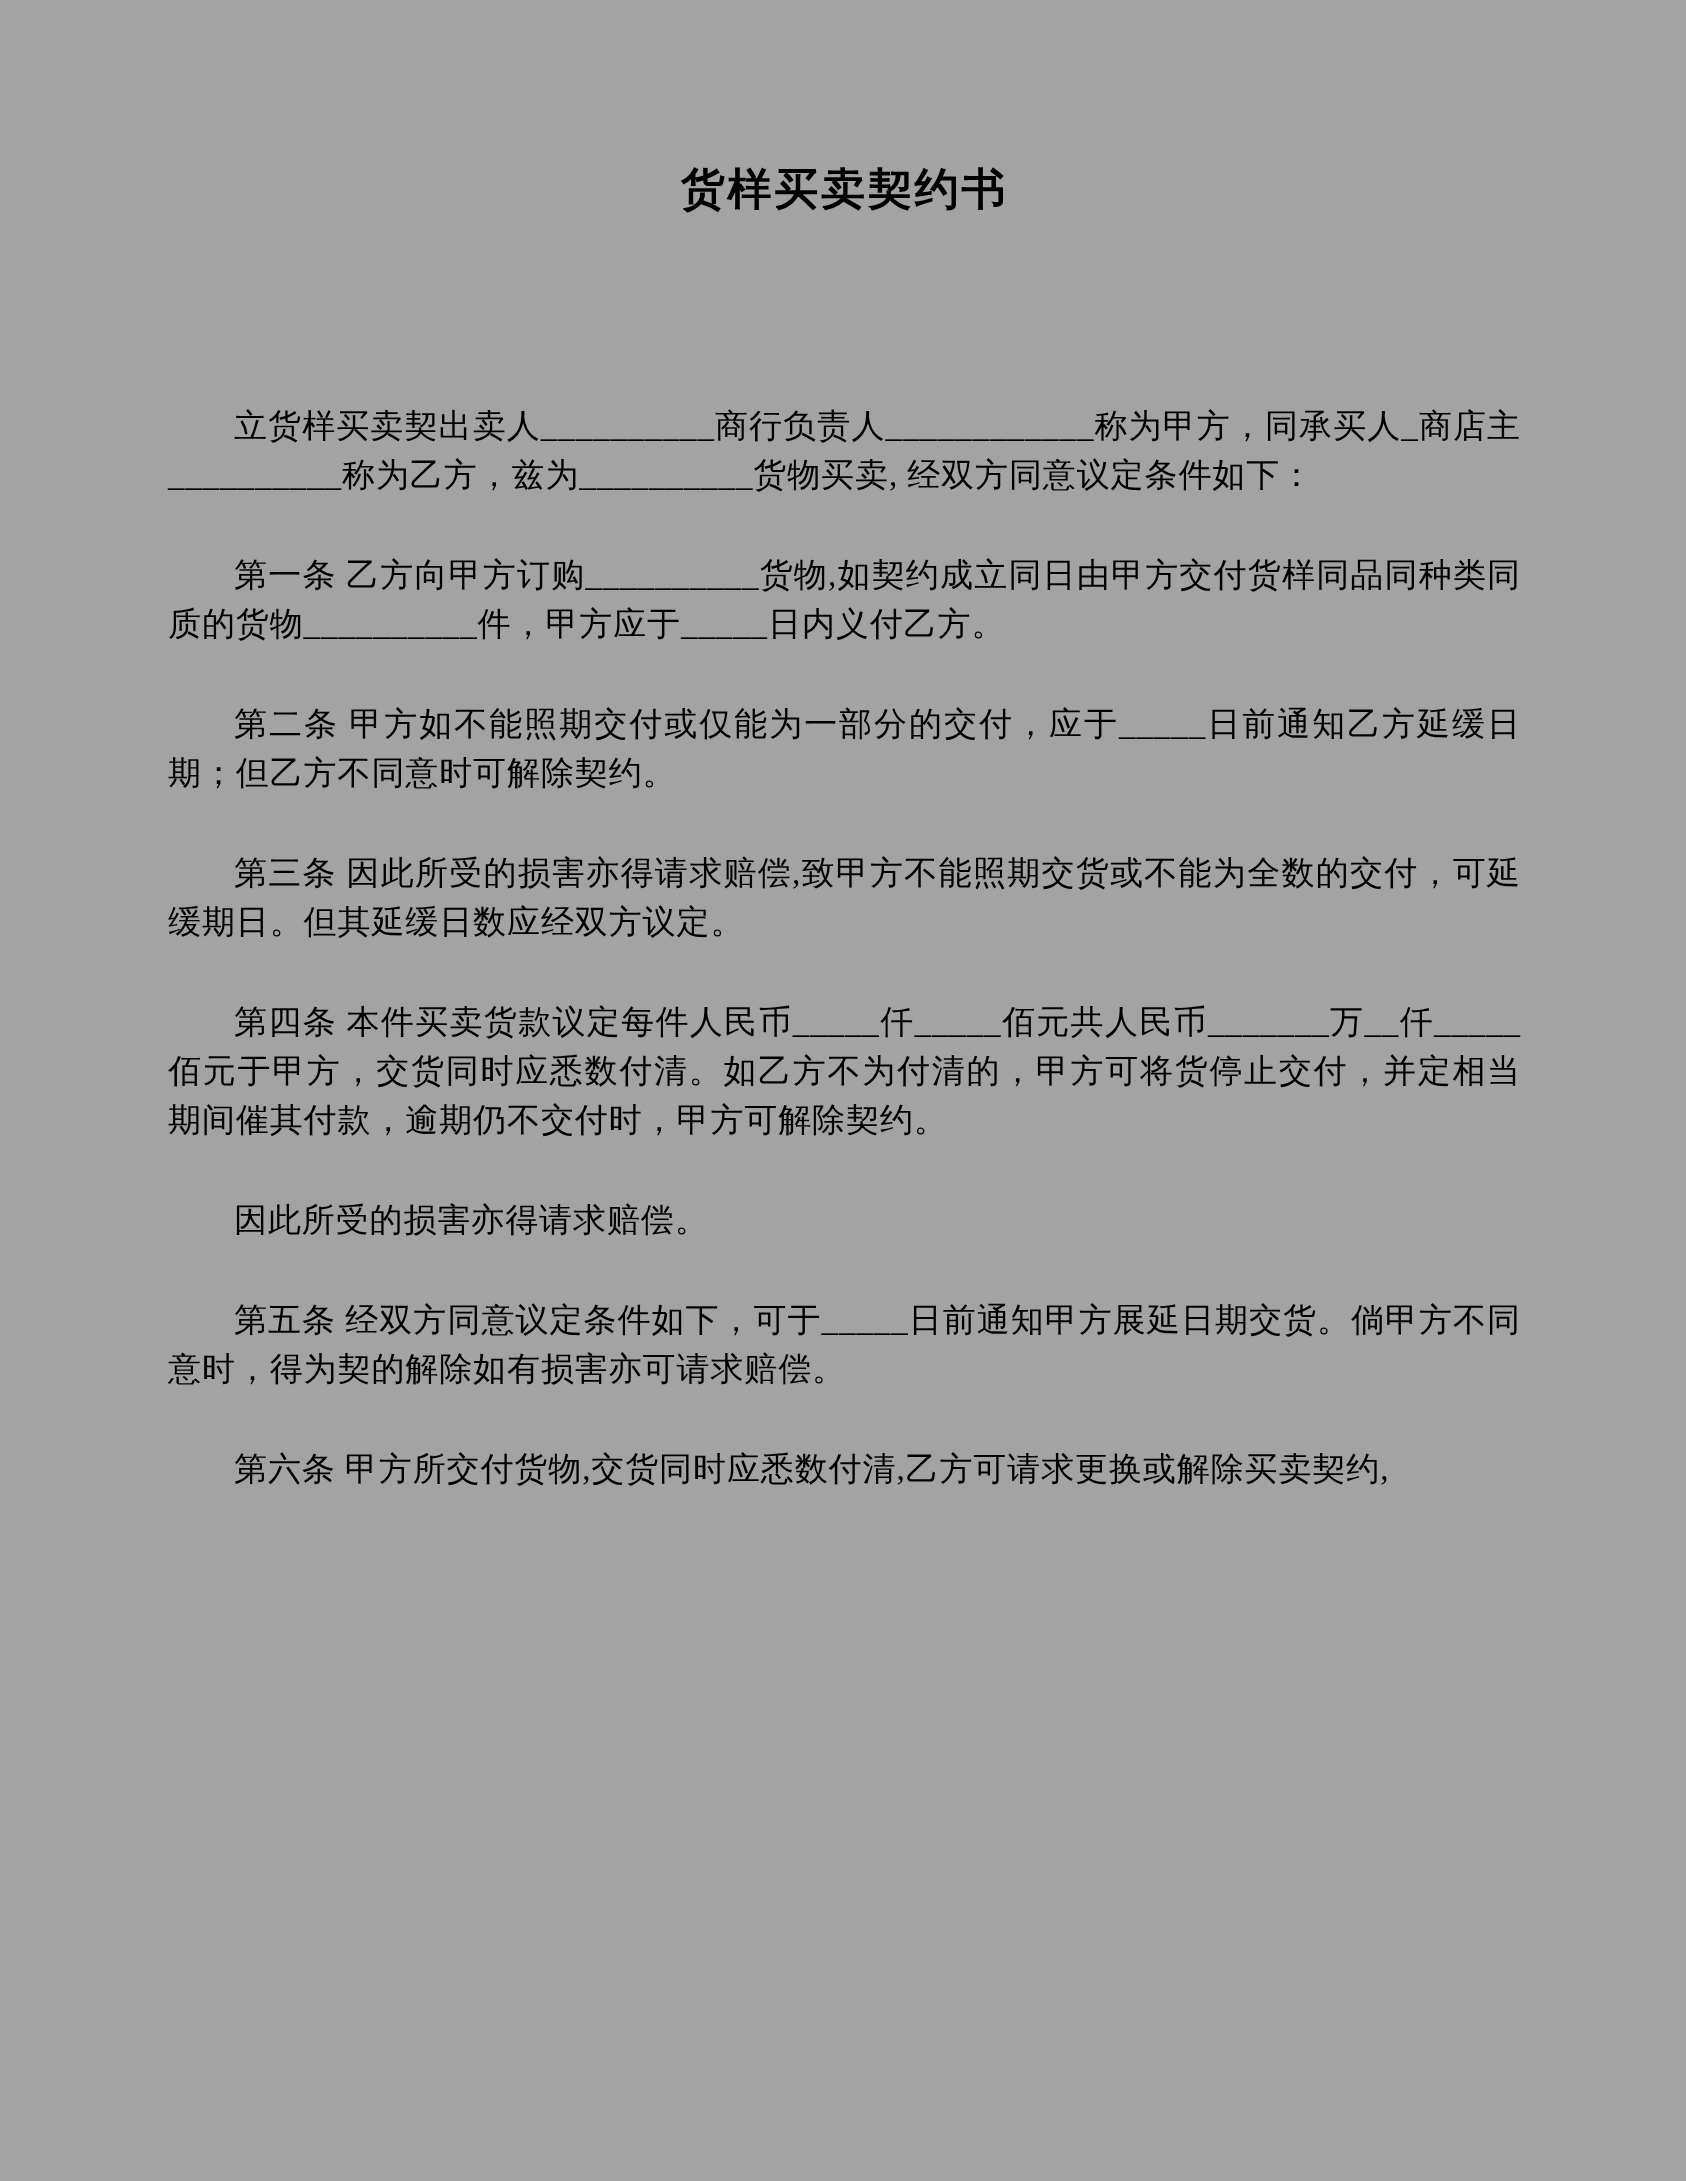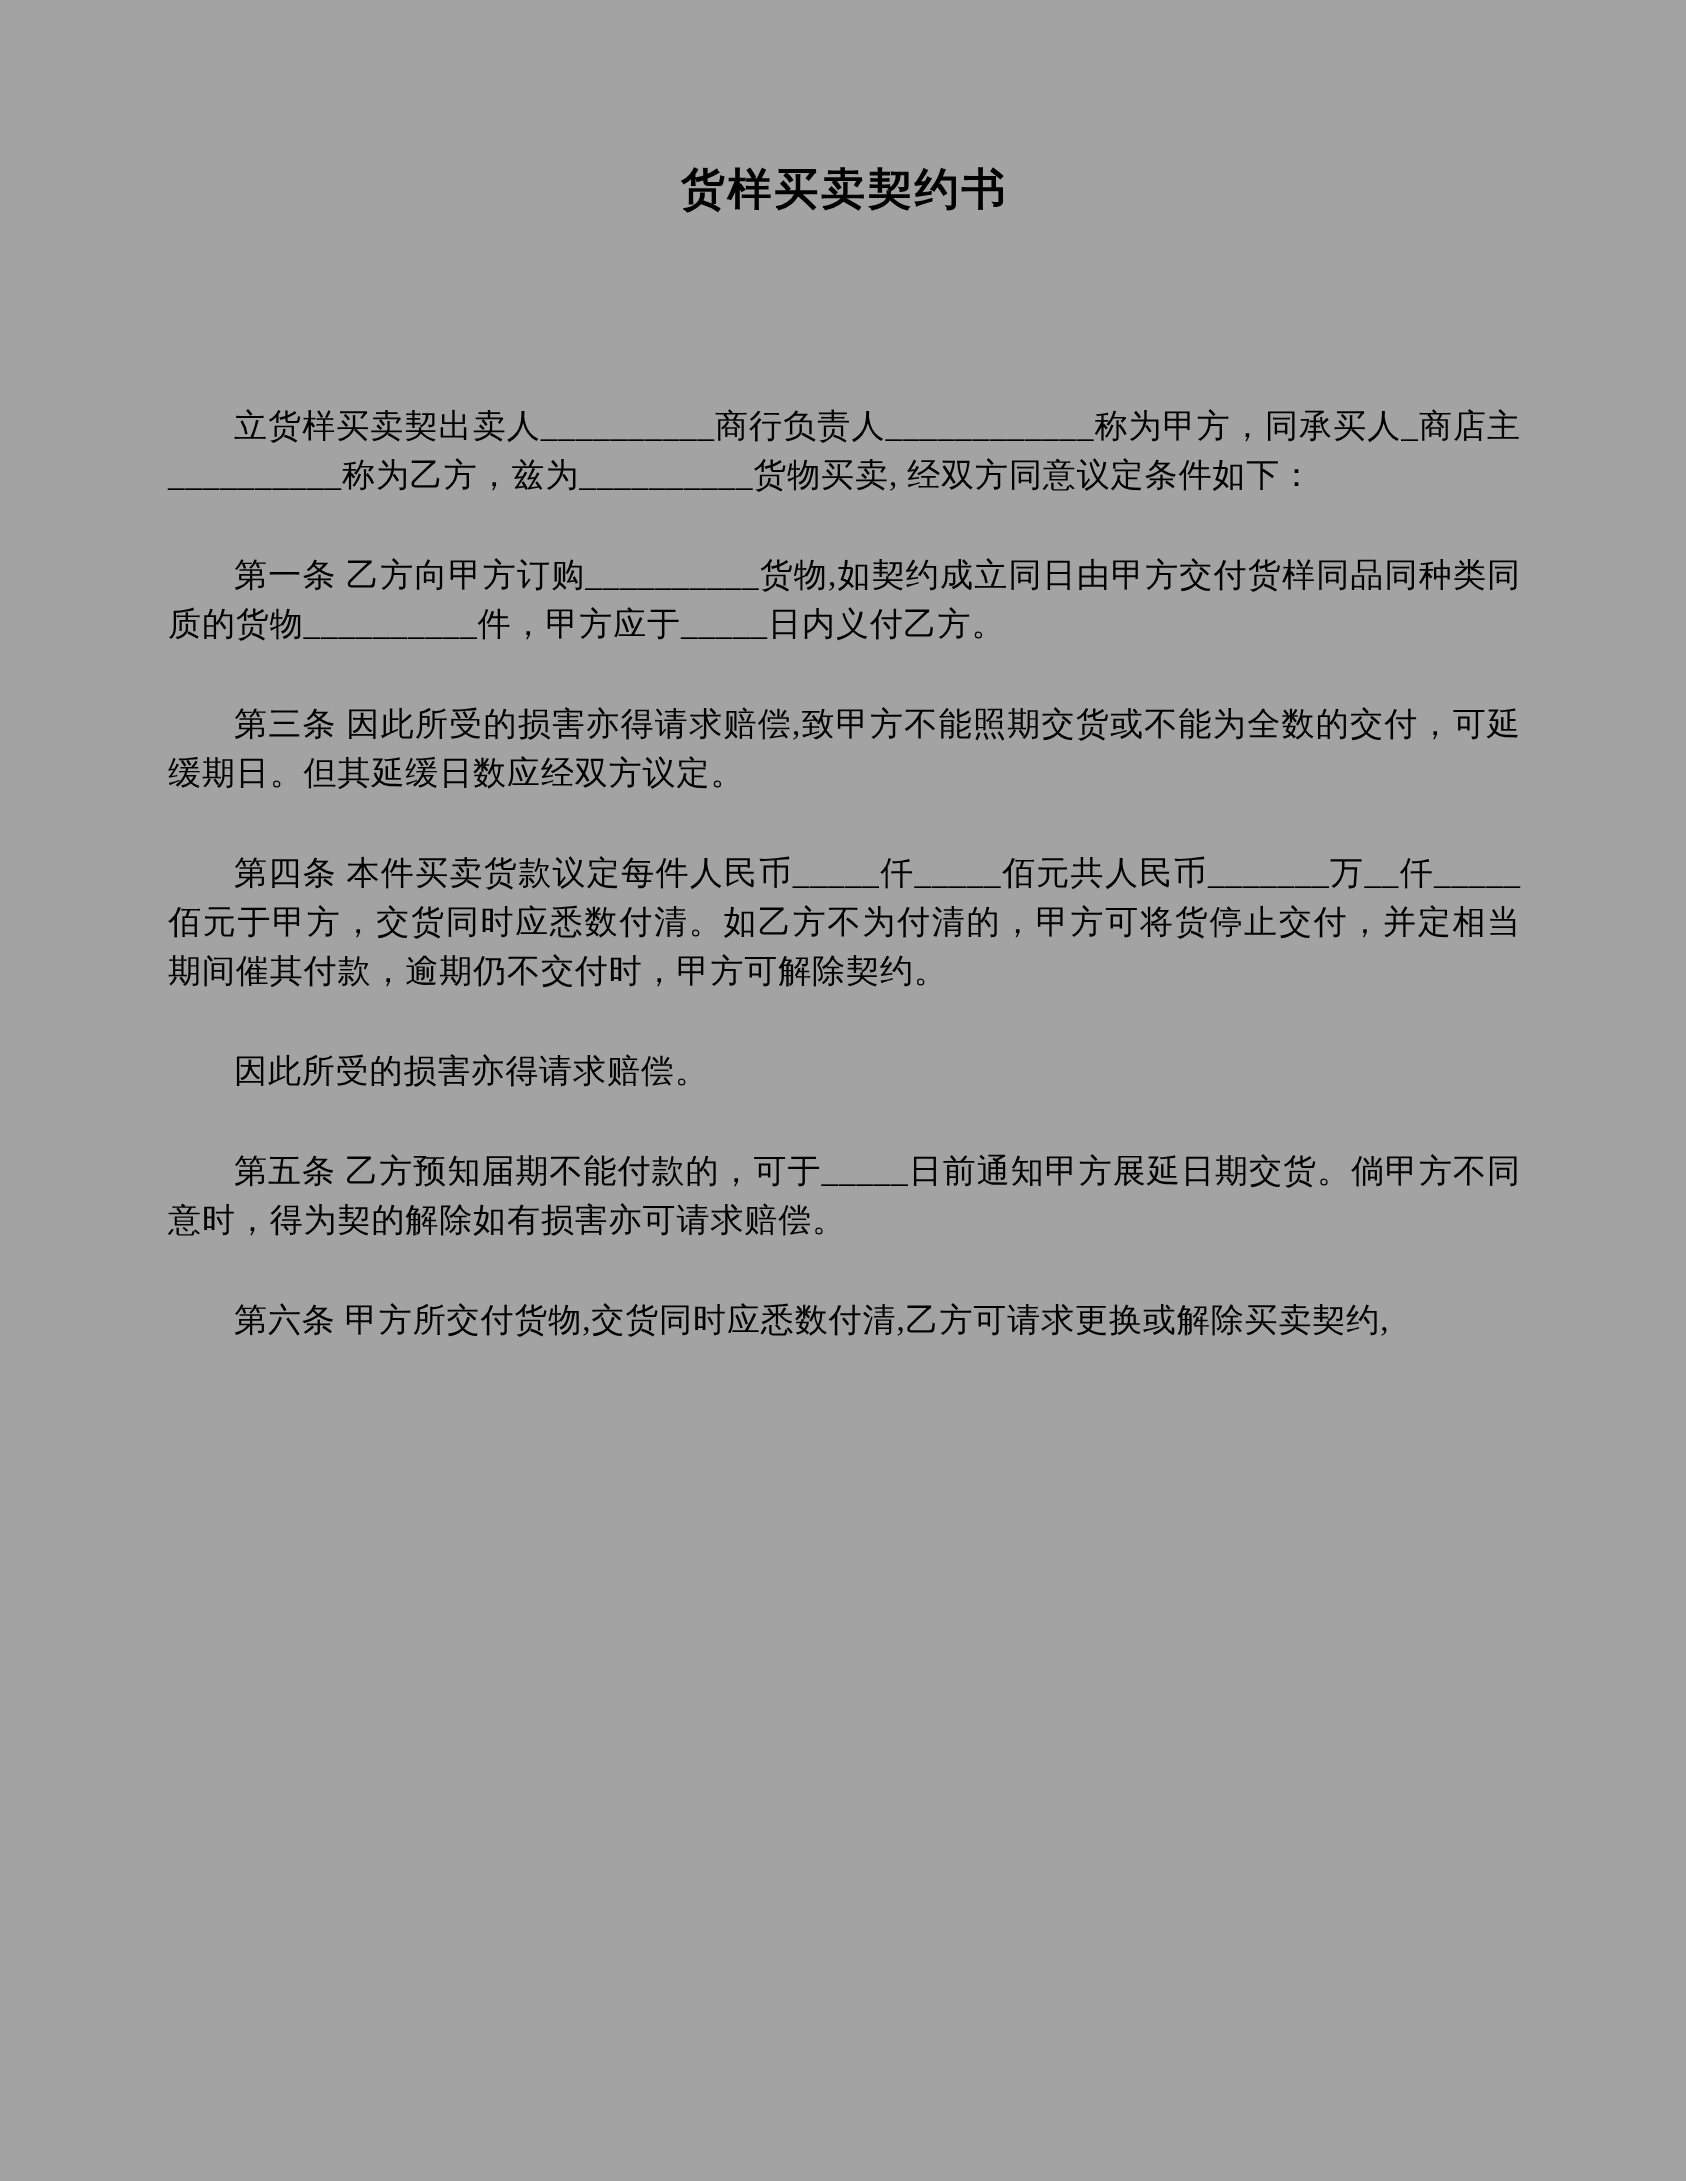--- a/index.html
+++ b/index.html
@@ -37,20 +37,21 @@
   }
 </style>
 </head>
 <body>
 
 <div class="page">
   <h1 class="doc-title">货样买卖契约书</h1>
   <div class="doc-body" id="doc-body">
       <p class="clause">立货样买卖契出卖人__________商行负责人____________称为甲方，同承买人_商店主__________称为乙方，兹为__________货物买卖, 经双方同意议定条件如下：</p>
       <p class="clause">第一条  乙方向甲方订购__________货物,如契约成立同日由甲方交付货样同品同种类同质的货物__________件，甲方应于_____日内义付乙方。</p>
+      <p class="clause">第二条  甲方如不能照期交付或仅能为一部分的交付，应于_____日前通知乙方延缓日期；但乙方不同意时可解除契约。</p>
       <p class="clause">第三条  因此所受的损害亦得请求赔偿,致甲方不能照期交货或不能为全数的交付，可延缓期日。但其延缓日数应经双方议定。</p>
       <p class="clause">第四条  本件买卖货款议定每件人民币_____仟_____佰元共人民币_______万__仟_____佰元于甲方，交货同时应悉数付清。如乙方不为付清的，甲方可将货停止交付，并定相当期间催其付款，逾期仍不交付时，甲方可解除契约。</p>
       <p class="clause">因此所受的损害亦得请求赔偿。</p>
-      <p class="clause">第五条  乙方预知届期不能付款的，可于_____日前通知甲方展延日期交货。倘甲方不同意时，得为契的解除如有损害亦可请求赔偿。</p>
+      <p class="clause">第五条  经双方同意议定条件如下，可于_____日前通知甲方展延日期交货。倘甲方不同意时，得为契的解除如有损害亦可请求赔偿。</p>
       <p class="clause">第六条  甲方所交付货物,交货同时应悉数付清,乙方可请求更换或解除买卖契约,</p>
     </div>
 </div>
 
 
 </body></html>

